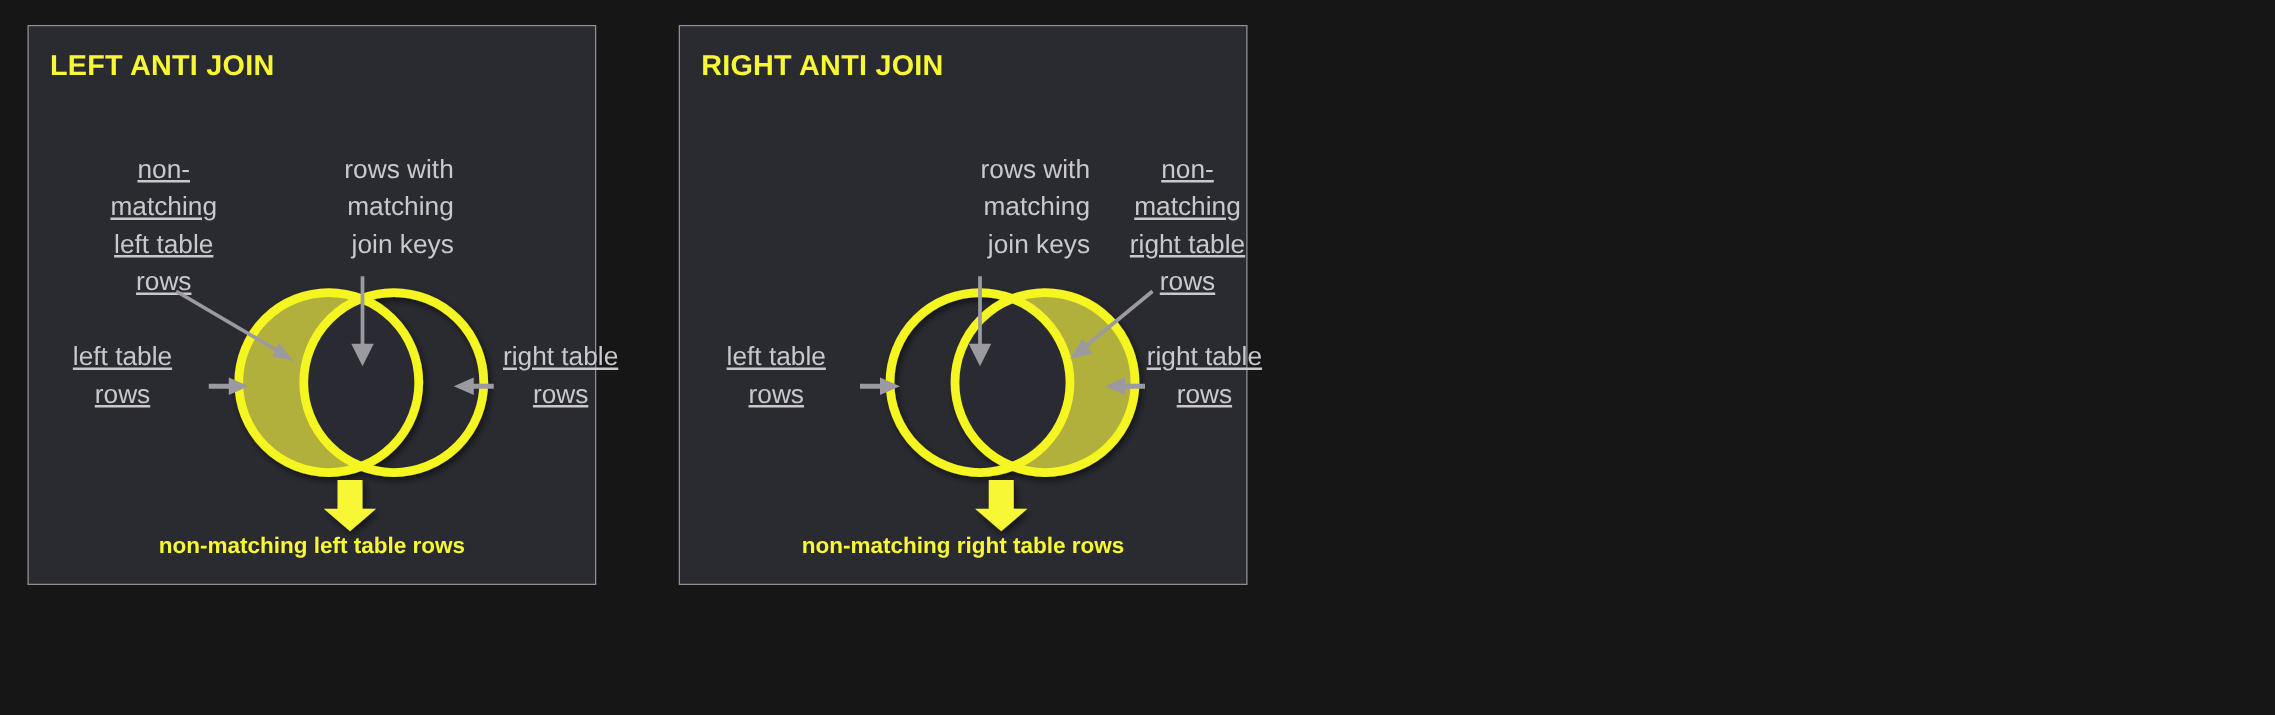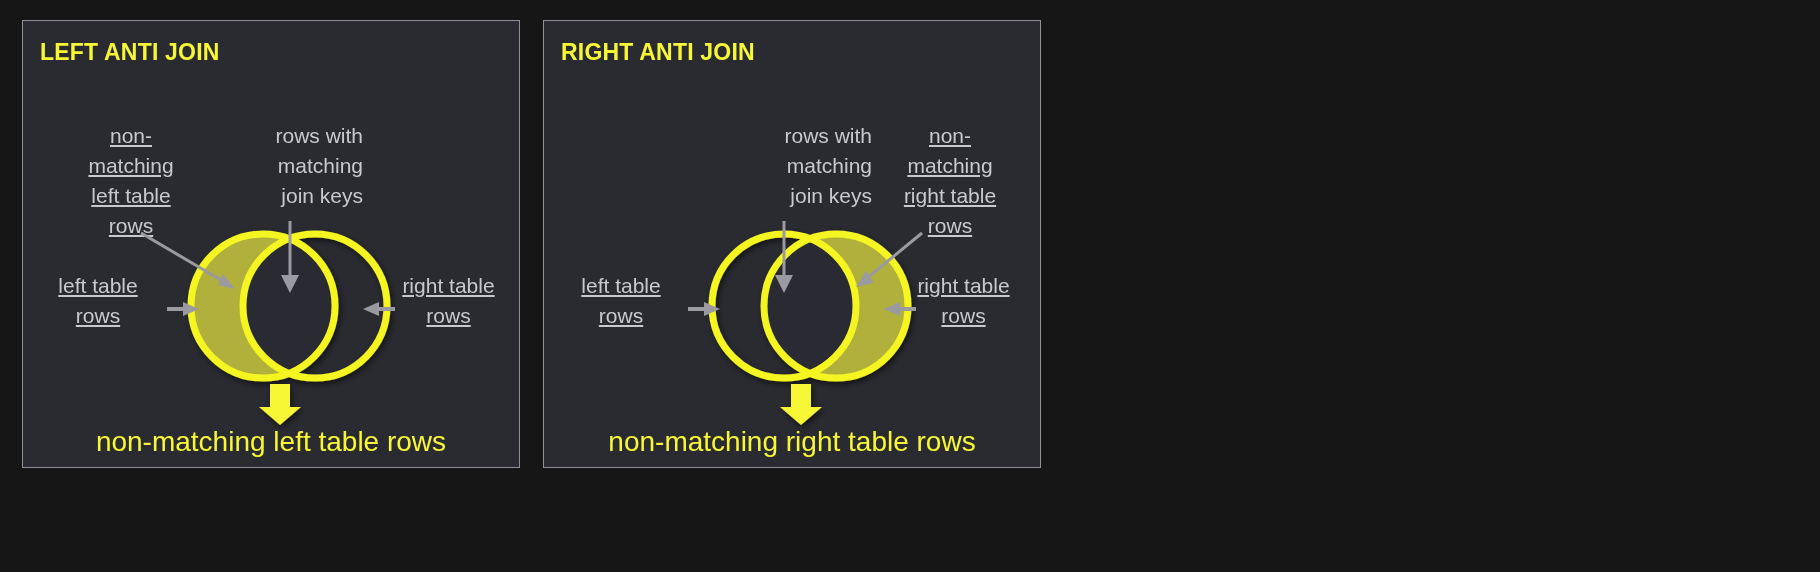--- a/index.html
+++ b/index.html
@@ -15,21 +15,21 @@
   }
   #root {
     position: relative;
     width: 1820px;
     height: 572px;
     background: #161616;
   }
   .panel {
     position: absolute;
     top: 20px;
-    width: 498px;
+    width: 455px;
     height: 448px;
     background: #2a2b31;
     border: 1px solid #8e8e94;
     box-sizing: border-box;
   }
   #panel-left  { left: 22px; }
   #panel-right { left: 543px; }
 
   .panel-title {
     position: absolute;
@@ -60,22 +60,22 @@
     height: 448px;
     pointer-events: none;
   }
   .venn-wrap svg { display: block; overflow: visible; }
 
   .bottom-caption {
     position: absolute;
     width: 100%;
     text-align: center;
     color: #f7f736;
-    font-size: 28px;
-    font-weight: normal;
+    font-size: 18px;
+    font-weight: bold;
     top: 405px;
     left: 0;
   }
 </style>
 </head>
 <body>
 
 <div id="root">
 
   <div class="panel" id="panel-left">

